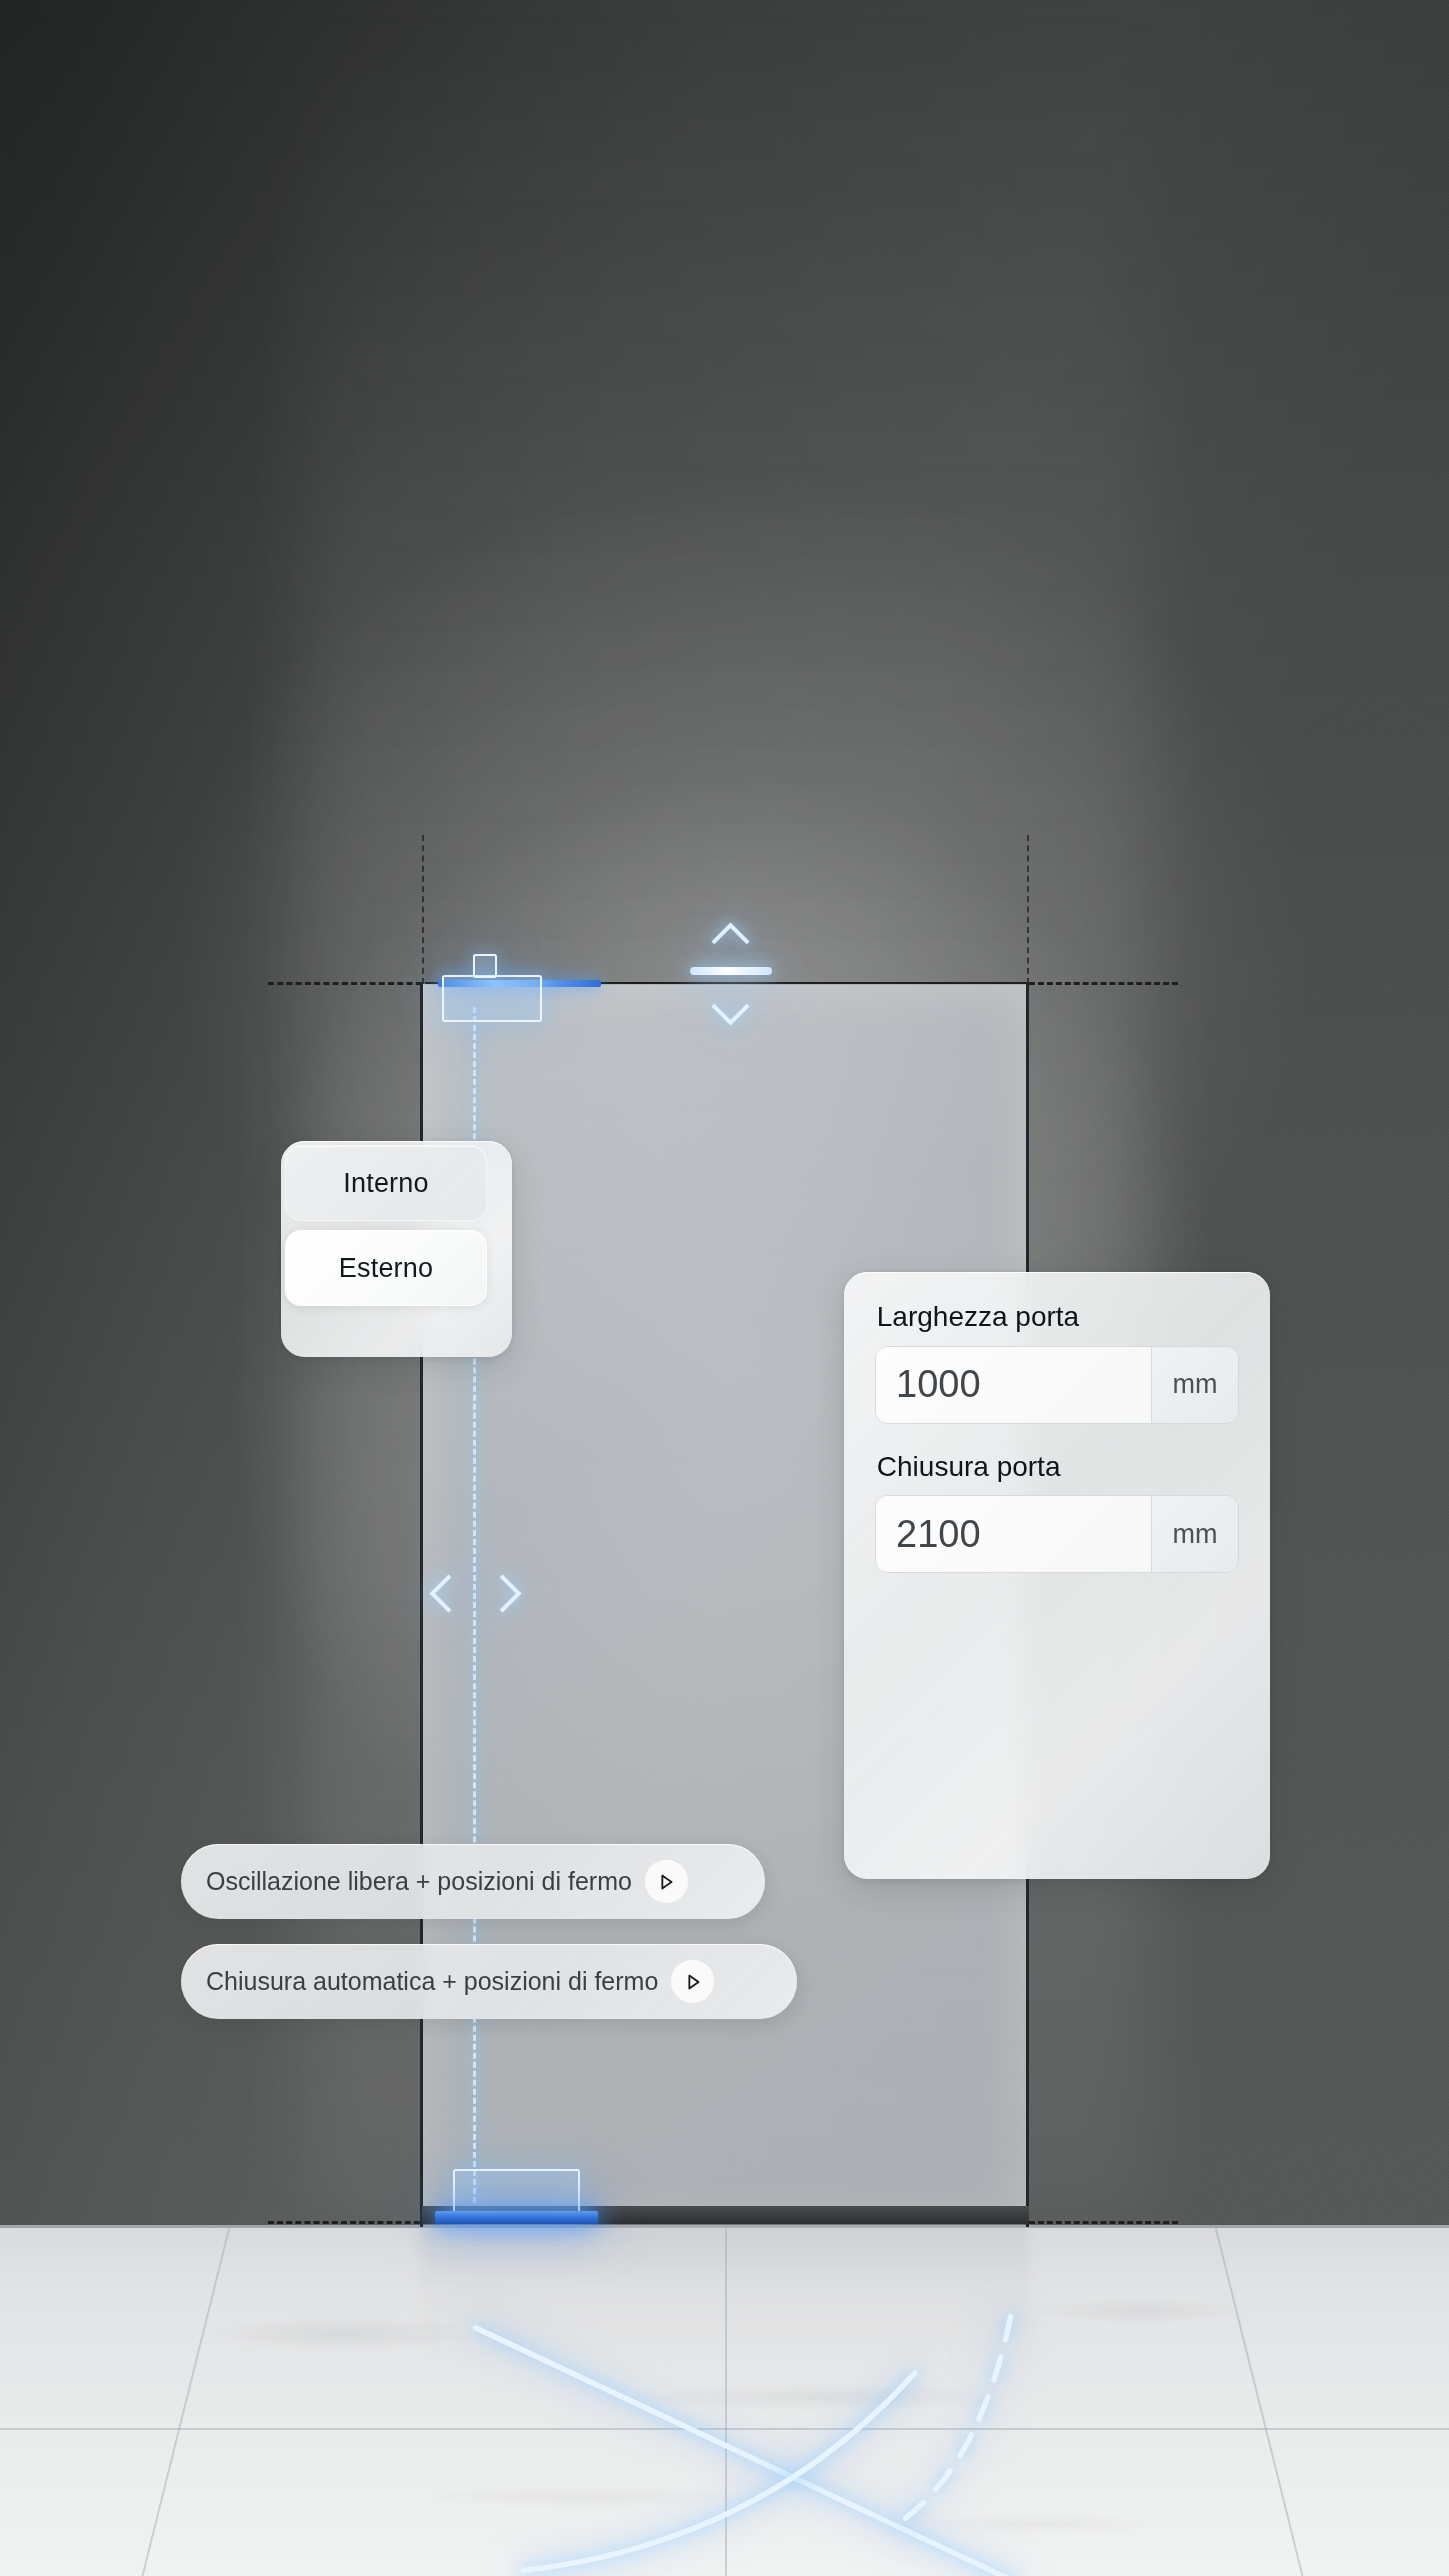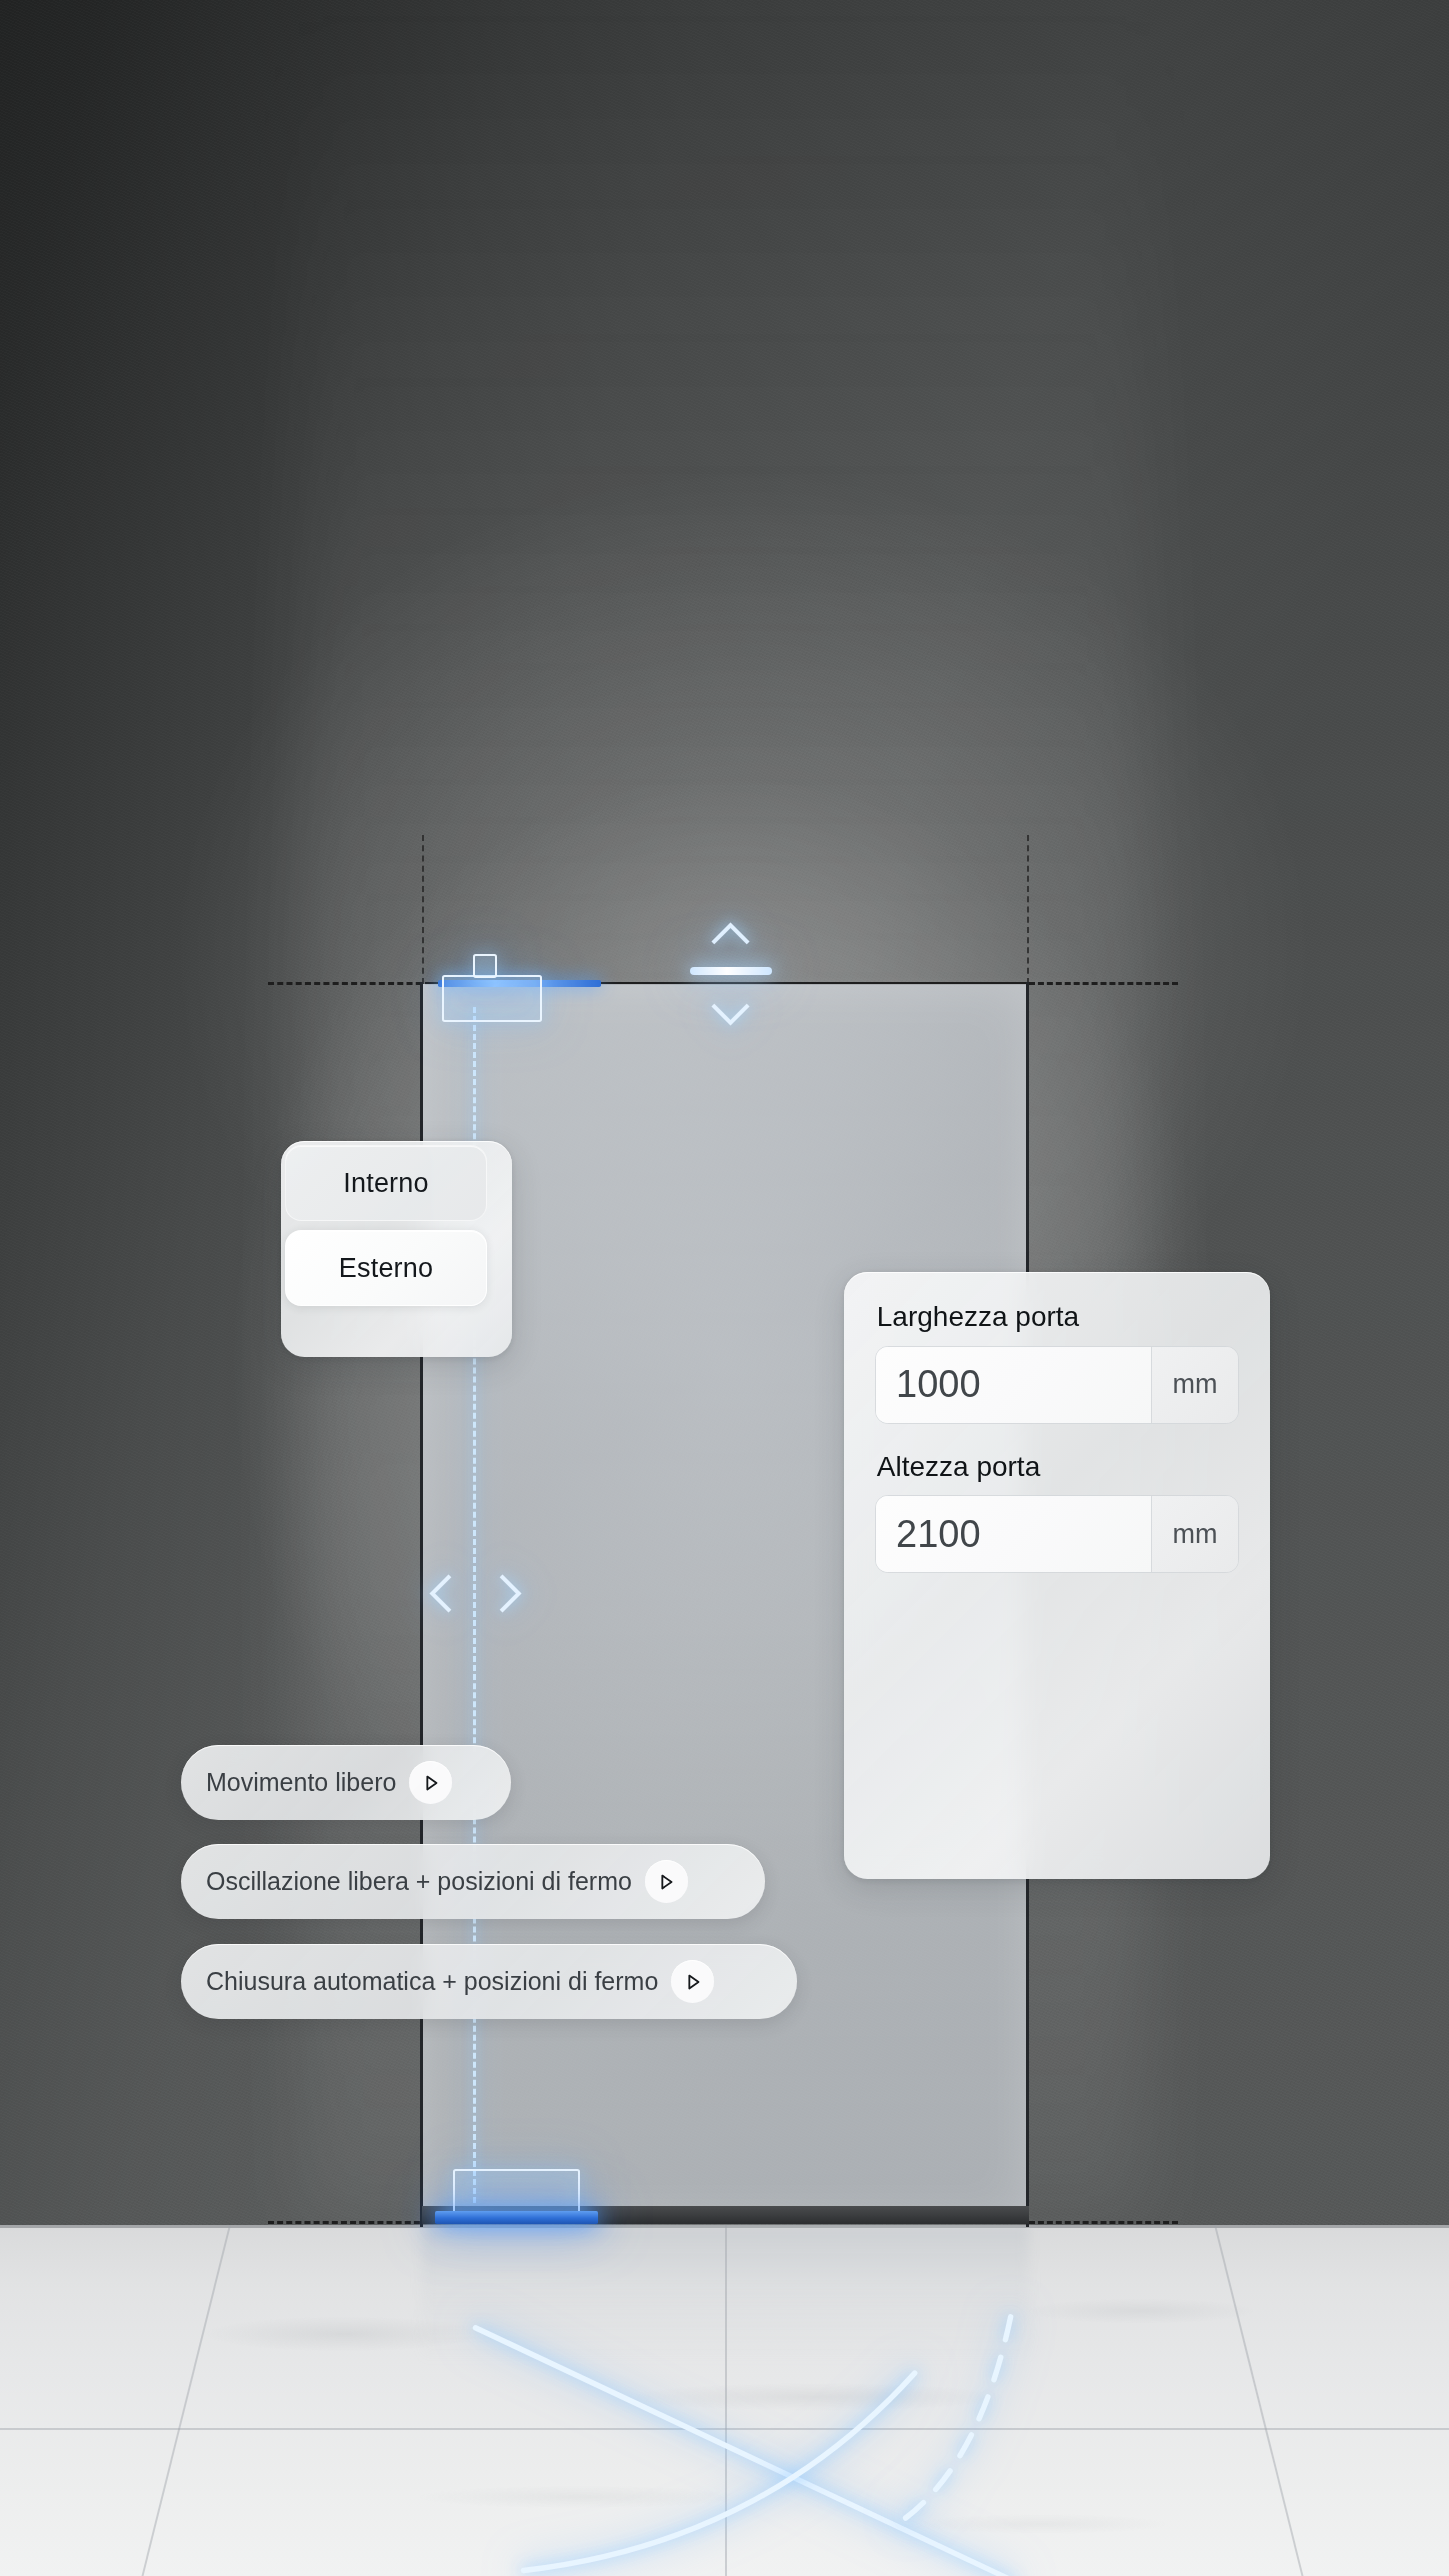--- a/index.html
+++ b/index.html
@@ -427,38 +427,30 @@
 
     <div class="dim-group">
       <div class="dim-label">Larghezza porta</div>
       <div class="dim-input-row">
         <div class="dim-value" placeholder="1000">1000</div>
         <div class="dim-unit">mm</div>
       </div>
     </div>
 
     <div class="dim-group">
-      <div class="dim-label">Altezza porta</div>
+      <div class="dim-label">Chiusura porta</div>
       <div class="dim-input-row">
         <div class="dim-value" placeholder="2100">2100</div>
         <div class="dim-unit">mm</div>
       </div>
     </div>
 
 
   </div>
 
-  <div class="mode-pill" id="pill-0">
-    <span class="mode-label">Movimento libero</span>
-    <span class="play-circle">
-      <svg width="22" height="22" viewBox="0 0 24 24" aria-hidden="true">
-        <path d="M8 5 L18 12 L8 19 Z" fill="none" stroke="#16191c" stroke-width="2" stroke-linejoin="round"></path>
-      </svg>
-    </span>
-  </div>
 
   <div class="mode-pill" id="pill-2">
     <span class="mode-label">Chiusura automatica + posizioni di fermo</span>
     <span class="play-circle">
       <svg width="22" height="22" viewBox="0 0 24 24" aria-hidden="true">
         <path d="M8 5 L18 12 L8 19 Z" fill="none" stroke="#16191c" stroke-width="2" stroke-linejoin="round"></path>
       </svg>
     </span>
   </div>
 

